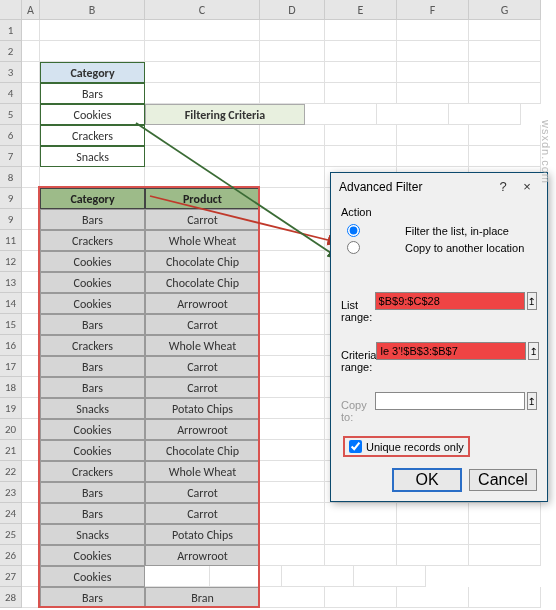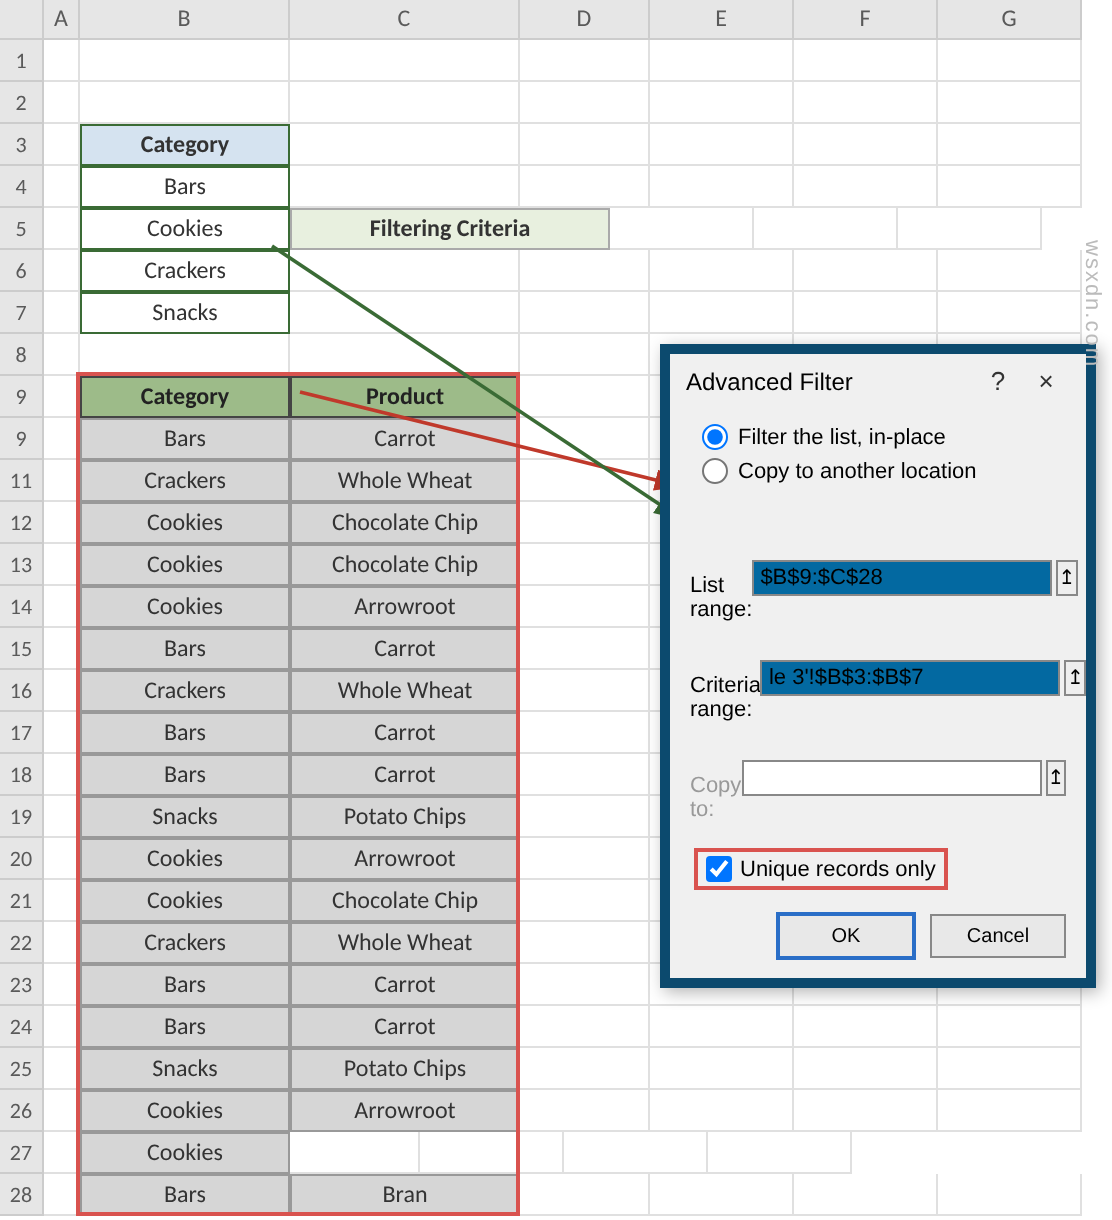--- a/index.html
+++ b/index.html
@@ -119,21 +119,21 @@
       pointer-events: none;
     }
 
     
     .dialog {
       position: absolute;
       top: 172px;
       left: 330px;
       width: 218px;
       background: #f0f0f0;
-      border: 5px solid #0c4a6e;
+      border: 1px solid #0c4a6e;
       box-shadow: 2px 2px 8px rgba(0,0,0,0.3);
       font-family: 'Segoe UI', Tahoma, sans-serif;
       font-size: 11px;
     }
     .dialog-title {
       display: flex;
       align-items: center;
       padding: 6px 8px;
       font-size: 12px;
     }
@@ -149,37 +149,38 @@
     .dialog-body {
       padding: 6px 10px 10px 10px;
     }
     .dialog-section-label {
       margin-bottom: 4px;
     }
     .radio-row {
       display: flex;
       align-items: center;
       padding: 2px 0 2px 6px;
+      gap: 40px;
     }
     .radio-row input[type=radio] {
       margin-right: 5px;
     }
     .field-row {
       display: flex;
       align-items: center;
       padding: 3px 0;
     }
     .field-label {
       width: 75px;
       margin-top: 20px;
     }
     .field-input {
       flex: 1;
       border: 1px solid #888;
-      background: #0369a1;
+      background: #ef4444;
       height: 18px;
       font-size: 11px;
       padding: 0 3px;
       font-family: inherit;
     }
     .field-input.disabled {
       background: #fff;
       color: #999;
     }
     .range-btn {
@@ -212,21 +213,21 @@
       display: flex;
       justify-content: flex-end;
       gap: 8px;
       padding-top: 6px;
     }
     .dlg-btn {
       width: 68px;
       height: 22px;
       border: 1px solid #888;
       background: #e8e8e8;
-      font-size: 10px;
+      font-size: 16px;
       text-align: center;
     }
     .dlg-btn.primary {
       border: 1px solid #2a6ec7;
       outline: 1px solid #2a6ec7;
     }
 
     
     svg.overlay {
       position: absolute;
@@ -560,20 +561,21 @@
     <line x1="136" y1="123" x2="340" y2="259" stroke="#3a6b35" stroke-width="1.8" marker-end="url(#arrG)"></line>
   </svg>
 
   <div class="dialog">
     <div class="dialog-title">
       <span class="dialog-title-text">Advanced Filter</span>
       <span class="dialog-help">?</span>
       <span class="dialog-close">×</span>
     </div>
     <div class="dialog-body">
+      <div class="dialog-section-label">Action</div>
       <div class="radio-row">
         <input type="radio" name="act" checked="" style="">
         <span>Filter the list, in-place</span>
       </div>
       <div class="radio-row" style="margin-bottom:20px;">
         <input type="radio" name="act" style="">
         <span>Copy to another location</span>
       </div>
       <div class="field-row">
         <span class="field-label">List range:</span>

